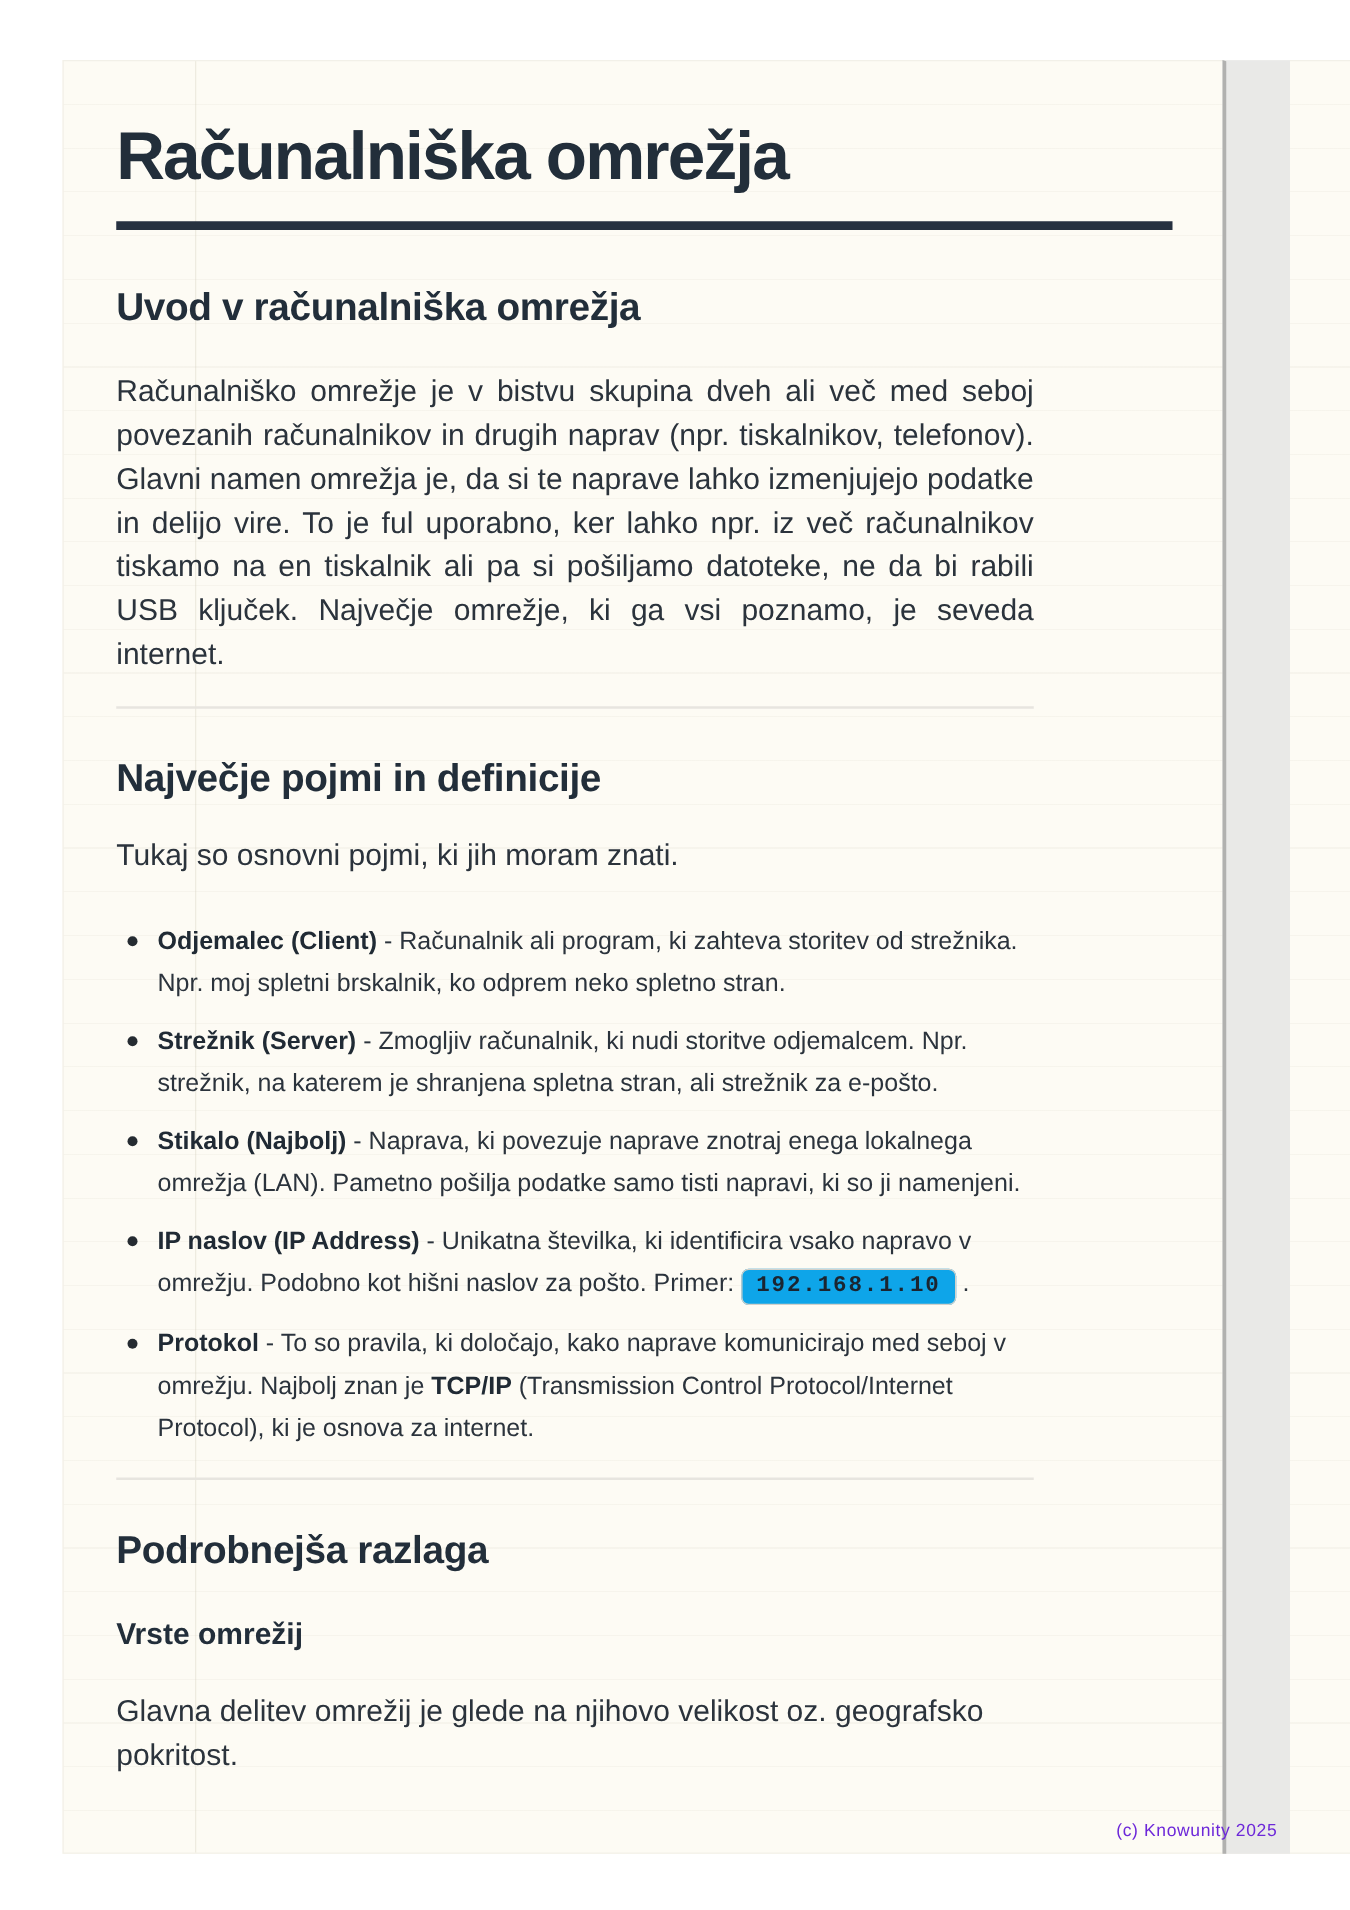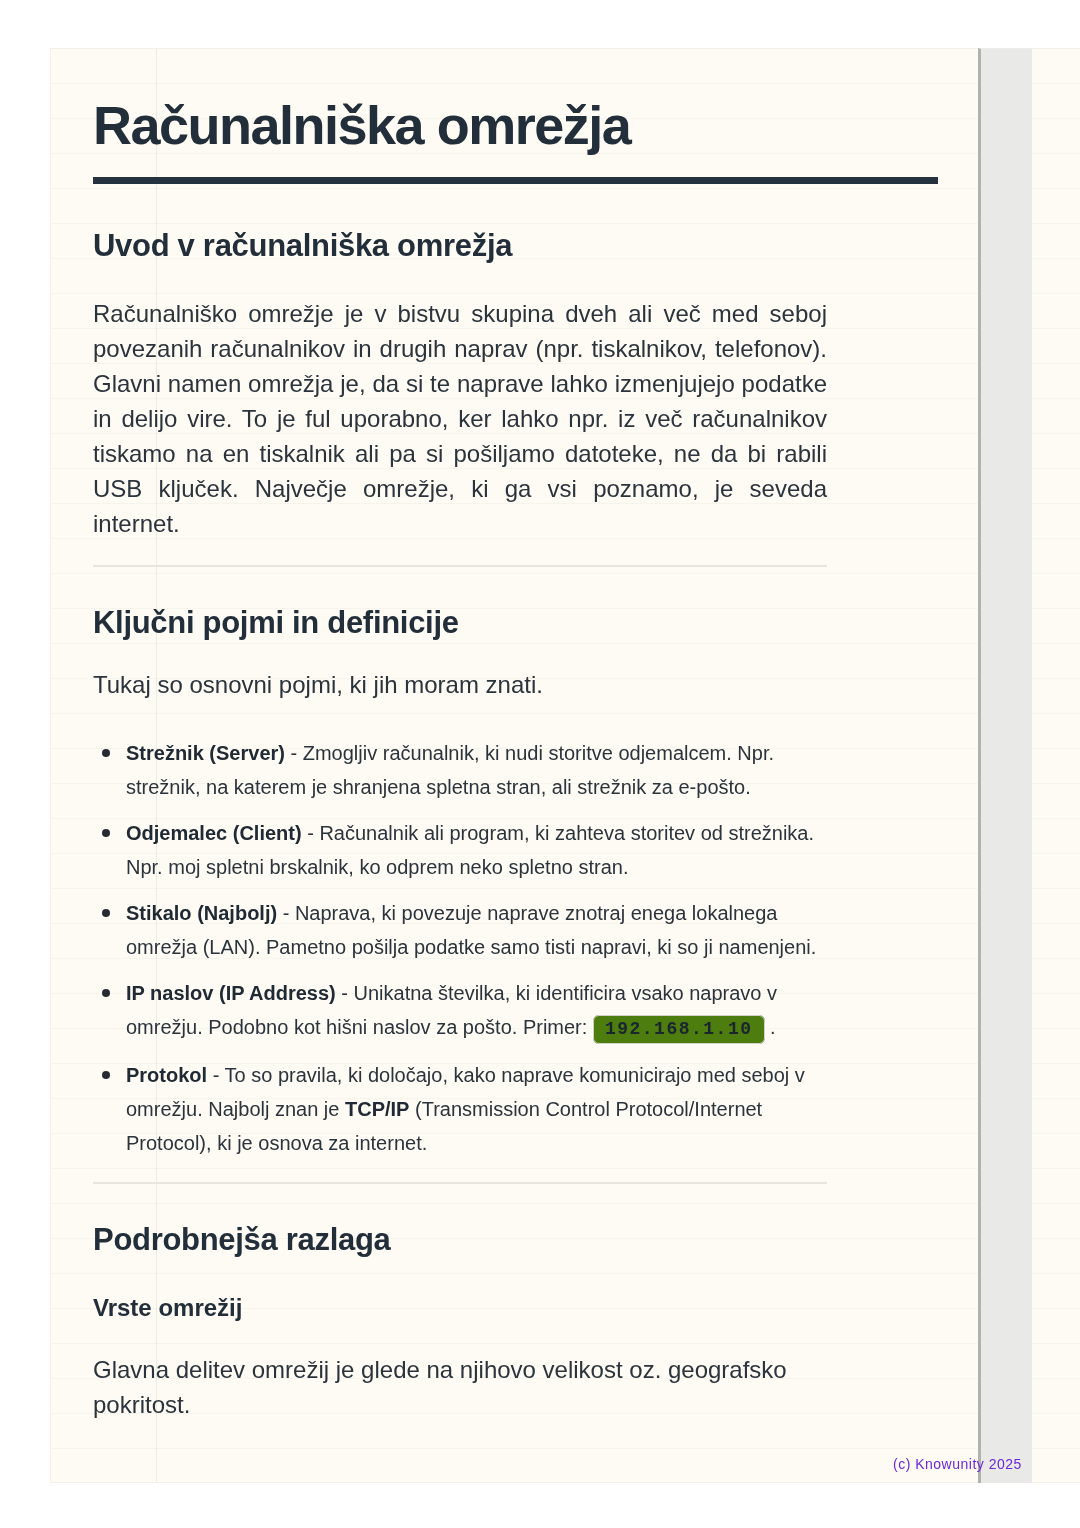--- a/index.html
+++ b/index.html
@@ -85,21 +85,21 @@
     position:absolute; left:9px; top:13px;
     width:8px; height:8px; border-radius:50%;
     background:#252b31;
   }
   .term { font-weight:700; color:#202a34; }
   .inline-bold { font-weight:700; color:#202a34; }
   .chip {
     font-family:"Liberation Mono", monospace;
     font-weight:700; font-size:18px; letter-spacing:1.5px;
     color:#1b2530;
-    background:#4d7c0f;
+    background:#0ea5e9;
     border:1px solid #d3d1ca;
     border-radius:6px;
     padding:3px 11px 4px 11px;
     white-space:nowrap;
   }
   .chip:empty { display:none; }
 
   
   .gutter {
     position:absolute; left:978px; top:48px;
@@ -126,29 +126,29 @@
   <div class="inner">
 
     <h1>Računalniška omrežja</h1>
     <div class="title-rule"></div>
 
     <h2>Uvod v računalniška omrežja</h2>
     <p class="justify">Računalniško omrežje je v bistvu skupina dveh ali več med seboj povezanih računalnikov in drugih naprav (npr. tiskalnikov, telefonov). Glavni namen omrežja je, da si te naprave lahko izmenjujejo podatke in delijo vire. To je ful uporabno, ker lahko npr. iz več računalnikov tiskamo na en tiskalnik ali pa si pošiljamo datoteke, ne da bi rabili USB ključek. Največje omrežje, ki ga vsi poznamo, je seveda internet.</p>
 
     <div class="divider"></div>
 
-    <h2 class="mt-lg">Ključni pojmi in definicije</h2>
+    <h2 class="mt-lg">Največje pojmi in definicije</h2>
     <p class="lead">Tukaj so osnovni pojmi, ki jih moram znati.</p>
 
     <ul class="term-list">
       <li>
-        <span class="bullet"></span><span class="term">Strežnik (Server)</span><span> - Zmogljiv računalnik, ki nudi storitve odjemalcem. Npr. strežnik, na katerem je shranjena spletna stran, ali strežnik za e-pošto.</span>
+        <span class="bullet"></span><span class="term">Odjemalec (Client)</span><span> - Računalnik ali program, ki zahteva storitev od strežnika. Npr. moj spletni brskalnik, ko odprem neko spletno stran.</span>
       </li>
       <li>
-        <span class="bullet"></span><span class="term">Odjemalec (Client)</span><span> - Računalnik ali program, ki zahteva storitev od strežnika. Npr. moj spletni brskalnik, ko odprem neko spletno stran.</span>
+        <span class="bullet"></span><span class="term">Strežnik (Server)</span><span> - Zmogljiv računalnik, ki nudi storitve odjemalcem. Npr. strežnik, na katerem je shranjena spletna stran, ali strežnik za e-pošto.</span>
       </li>
       <li>
         <span class="bullet"></span><span class="term">Stikalo (Najbolj)</span><span> - Naprava, ki povezuje naprave znotraj enega lokalnega omrežja (LAN). Pametno pošilja podatke samo tisti napravi, ki so ji namenjeni.</span>
       </li>
       <li>
         <span class="bullet"></span><span class="term">IP naslov (IP Address)</span><span> - Unikatna številka, ki identificira vsako napravo v omrežju. Podobno kot hišni naslov za pošto. Primer: </span><span class="chip">192.168.1.10</span><span> .</span>
       </li>
       <li>
         <span class="bullet"></span><span class="term">Protokol</span><span> - To so pravila, ki določajo, kako naprave komunicirajo med seboj v omrežju. Najbolj znan je </span><span class="inline-bold">TCP/IP</span><span> (Transmission Control Protocol/Internet Protocol), ki je osnova za internet.</span>
       </li>

